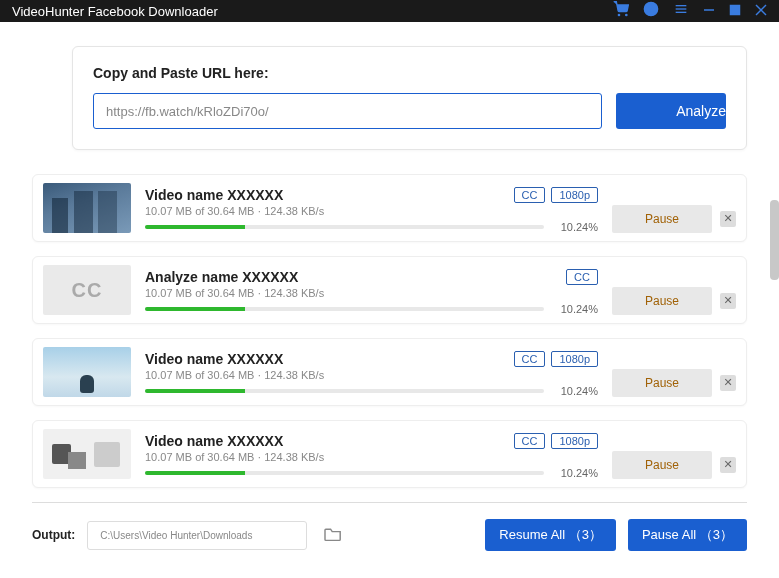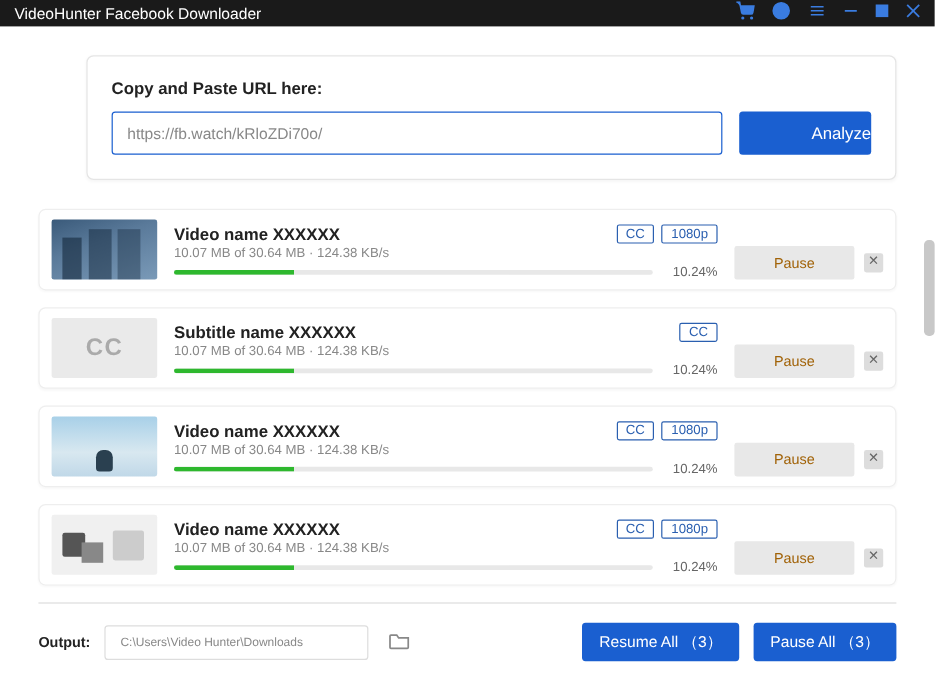--- a/index.html
+++ b/index.html
@@ -376,21 +376,21 @@
         </div>
         <div class="dl-actions">
           <button class="pause-btn">Pause</button>
           <div class="close-x">✕</div>
         </div>
       </div>
       <div class="dl-item">
         <div class="thumb thumb-cc">CC</div>
         <div class="dl-main">
           <div class="dl-title-row">
-            <div class="dl-title">Subtitle name XXXXXX</div>
+            <div class="dl-title">Analyze name XXXXXX</div>
             <div class="badges">
               <span class="badge">CC</span>
             </div>
           </div>
           <div class="dl-stats">10.07 MB of 30.64 MB · 124.38 KB/s</div>
           <div class="progress-row">
             <div class="progress-bar">
               <div class="progress-fill"></div>
             </div>
             <div class="progress-pct">10.24%</div>

